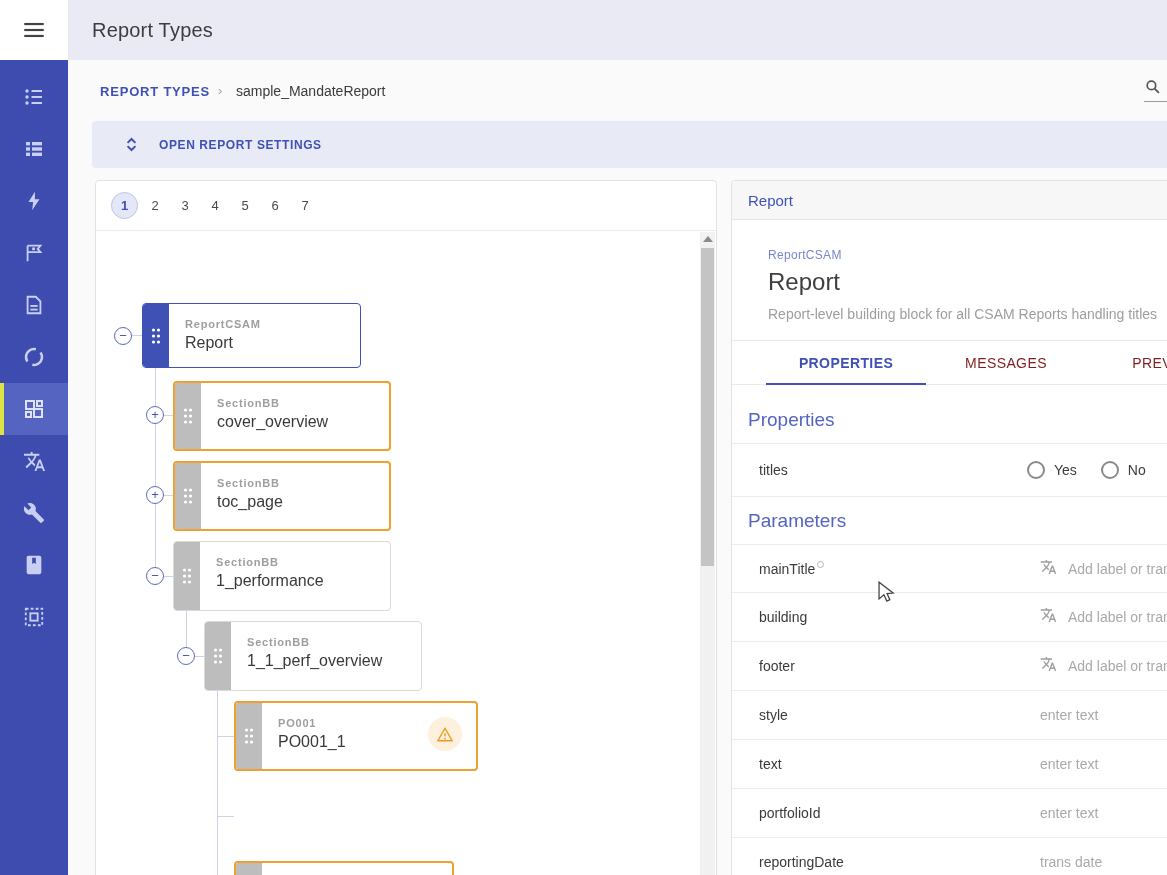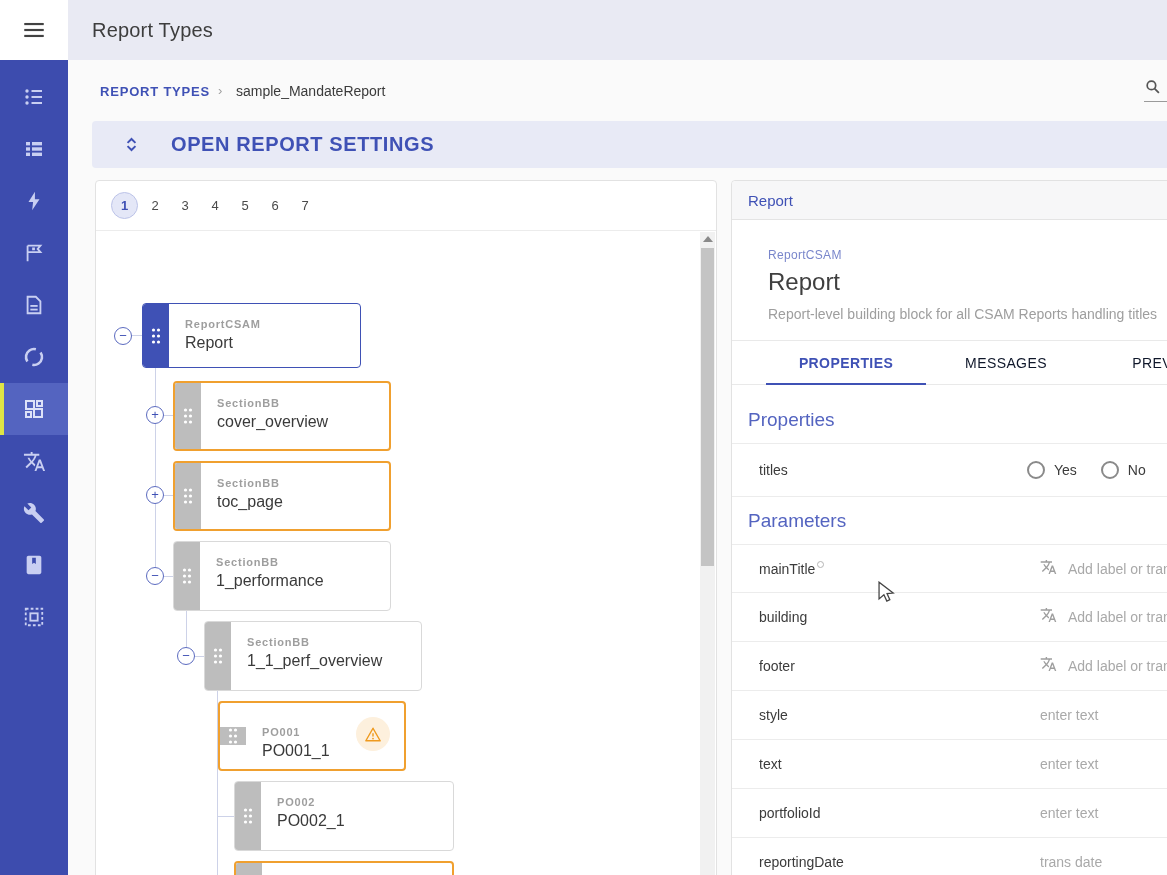--- a/index.html
+++ b/index.html
@@ -19,21 +19,21 @@
 
   
   .crumb-row { position:absolute; left:68px; top:60px; right:0; height:50px; background:#fafafa; }
   .crumb-root { position:absolute; left:32px; top:24px; font-size:13px; font-weight:bold; letter-spacing:.8px; color:#3f51b5; cursor:pointer; }
   .crumb-sep { position:absolute; left:150px; top:23px; color:#9e9e9e; font-size:13px; }
   .crumb-current { position:absolute; left:168px; top:23px; font-size:14px; color:#3b3b3b; }
   .search-wrap { position:absolute; left:1076px; top:18px; width:120px; border-bottom:1px solid #9a9a9a; display:flex; align-items:center; padding-bottom:6px; color:#555; }
 
   
   .settings-bar { position:absolute; left:92px; top:121px; width:1090px; height:47px; background:#e8eaf6; border-radius:4px; display:flex; align-items:center; padding-left:30px; cursor:pointer; }
-  .settings-label { margin-left:30px; font-size:20px; font-weight:bold; letter-spacing:.6px; color:#3f51b5; }
+  .settings-label { margin-left:18px; font-size:12px; font-weight:bold; letter-spacing:.6px; color:#3f51b5; }
 
   
   .tree-panel { position:absolute; left:95px; top:180px; width:622px; height:720px; background:#fff; border:1px solid #e2e2e2; border-radius:4px; }
   .pager { height:50px; border-bottom:1px solid #ececec; display:flex; align-items:center; padding-left:13px; }
   .page-item { width:30px; height:27px; display:flex; align-items:center; justify-content:center; font-size:13px; color:#4a4a4a; cursor:pointer; }
   .page-item.active { width:27px; height:27px; margin:0 2px; border-radius:50%; background:#e4e7f7; border:1px solid #bcc3e8; color:#3f51b5; font-weight:bold; }
 
   .tree-canvas { position:relative; width:100%; height:668px; overflow:hidden; }
   .tline { position:absolute; background:#cdd2e8; }
   .expander { position:absolute; width:18px; height:18px; border-radius:50%; background:#fff; border:1px solid #5c6bc0; color:#3f51b5; font-size:13px; line-height:15px; text-align:center; cursor:pointer; z-index:3; }
@@ -54,21 +54,21 @@
 
   
   .inspector { position:absolute; left:731px; top:180px; width:560px; height:720px; background:#fff; border:1px solid #e2e2e2; border-radius:4px 4px 0 0; }
   .insp-titlebar { height:39px; background:#f7f7f8; border-bottom:1px solid #e4e4e4; display:flex; align-items:center; padding-left:16px; border-radius:4px 4px 0 0; }
   .insp-title { color:#3f51b5; font-size:15px; }
   .block-head { padding:28px 0 0 36px; }
   .block-type { font-size:12px; color:#7986cb; letter-spacing:.3px; }
   .block-title { font-size:24px; color:#3f3f3f; margin-top:6px; }
   .block-desc { font-size:14px; color:#9e9e9e; margin-top:10px; white-space:nowrap; }
   .tabs { margin-top:18px; height:45px; border-top:1px solid #e9e9e9; border-bottom:1px solid #e9e9e9; display:flex; padding-left:34px; }
-  .tab { width:160px; display:flex; align-items:center; justify-content:center; font-size:14px; letter-spacing:.4px; color:#0f172a; cursor:pointer; position:relative; }
+  .tab { width:160px; display:flex; align-items:center; justify-content:center; font-size:14px; letter-spacing:.4px; color:#7f1d1d; cursor:pointer; position:relative; }
   .tab.active { color:#3f51b5; font-weight:bold; }
   .tab.active::after { content:""; position:absolute; left:0; right:0; bottom:-1px; height:2px; background:#3f51b5; }
   .section-heading { font-size:19px; color:#5464c0; margin-left:16px; }
   .h-props { margin-top:24px; margin-bottom:12px; }
   .h-params { margin-top:13px; margin-bottom:12px; }
   .prop-row { position:relative; height:49px; border-bottom:1px solid #ececec; }
   .prop-row.first { border-top:1px solid #ececec; }
   .prop-row.tall { height:54px; }
   .row-label { position:absolute; left:27px; top:50%; transform:translateY(-50%); font-size:14px; color:#3b3b3b; }
   .info-dot { display:inline-block; width:7px; height:7px; border:1px solid #b5b5b5; border-radius:50%; vertical-align:super; margin-left:2px; }
@@ -331,21 +331,21 @@
               <circle cx="8.5" cy="15" r="1.6"></circle>
             </g>
           </svg>
         </div>
       <div class="bb-body">
           <div class="bb-type">SectionBB</div>
           <div class="bb-name">1_1_perf_overview</div>
         </div>
     </div>
 
-    <div class="bb-node modified" style="left:122px; top:470px; width:188px;align-items:center;">
+    <div class="bb-node modified" style="left:138px; top:470px; width:244px;">
       <div class="bb-handle">
           <svg width="12" height="18" viewBox="0 0 12 18">
             <g fill="#fff">
               <circle cx="3.5" cy="3" r="1.6"></circle>
               <circle cx="8.5" cy="3" r="1.6"></circle>
               <circle cx="3.5" cy="9" r="1.6"></circle>
               <circle cx="8.5" cy="9" r="1.6"></circle>
               <circle cx="3.5" cy="15" r="1.6"></circle>
               <circle cx="8.5" cy="15" r="1.6"></circle>
             </g>
@@ -357,38 +357,20 @@
         </div>
       <div class="warn-badge">
         <svg width="18" height="17" viewBox="0 0 20 19">
             <path d="M10 2.5 L18 16.5 H2 Z" fill="none" stroke="#ef9a1e" stroke-width="1.6" stroke-linejoin="round"></path>
             <line x1="10" y1="8" x2="10" y2="11.6" stroke="#ef9a1e" stroke-width="1.6"></line>
             <circle cx="10" cy="14" r="1" fill="#ef9a1e"></circle>
           </svg>
       </div>
     </div>
 
-    <div class="bb-node" style="left:138px; top:550px; width:220px;">
-      <div class="bb-handle">
-          <svg width="12" height="18" viewBox="0 0 12 18">
-            <g fill="#fff">
-              <circle cx="3.5" cy="3" r="1.6"></circle>
-              <circle cx="8.5" cy="3" r="1.6"></circle>
-              <circle cx="3.5" cy="9" r="1.6"></circle>
-              <circle cx="8.5" cy="9" r="1.6"></circle>
-              <circle cx="3.5" cy="15" r="1.6"></circle>
-              <circle cx="8.5" cy="15" r="1.6"></circle>
-            </g>
-          </svg>
-        </div>
-      <div class="bb-body">
-          <div class="bb-type">PO002</div>
-          <div class="bb-name">PO002_1</div>
-        </div>
-    </div>
 
     <div class="bb-node modified" style="left:138px; top:630px; width:220px;">
       <div class="bb-handle"></div>
       <div class="bb-body"></div>
     </div>
   </div>
 
   <div class="vscroll">
     <div class="arrow"></div>
     <div class="thumb"></div>

